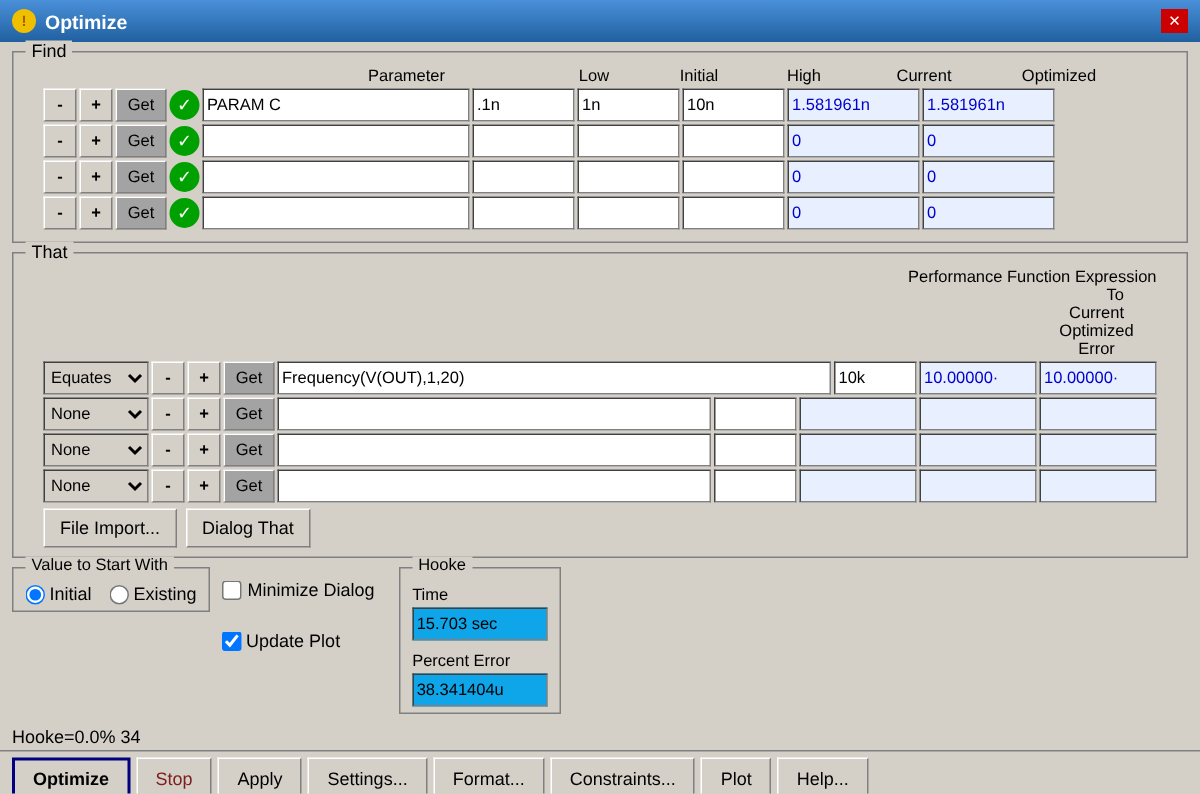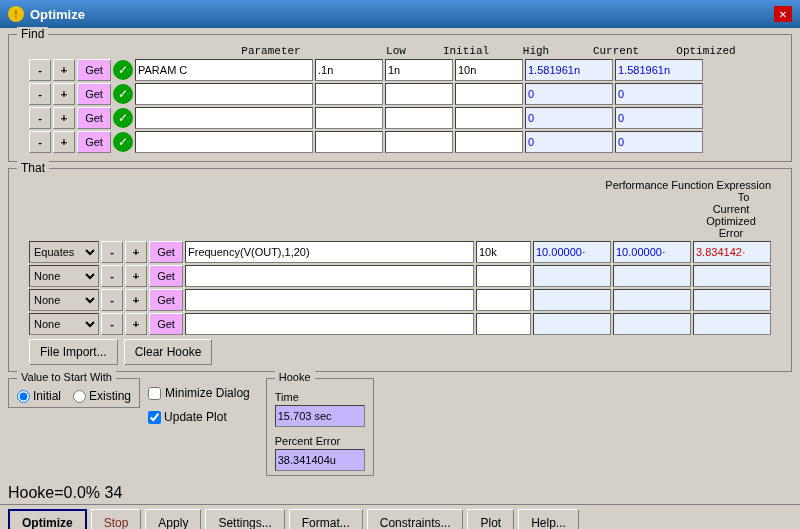--- a/index.html
+++ b/index.html
@@ -60,21 +60,21 @@
       background: #d4d0c8;
       padding: 0 4px;
       font-size: 12px;
     }
     .find-header {
       display: flex;
       margin-top: 6px;
       margin-bottom: 2px;
     }
     .find-header-spacer { width: 152px; flex-shrink: 0; }
-    .find-header-col { text-align: center; font-size: 11px; font-family: Liberation Mono, monospace; }
+    .find-header-col { text-align: center; font-size: 11px; }
     .param-col { width: 180px; }
     .low-col { width: 70px; }
     .initial-col { width: 70px; }
     .high-col { width: 70px; }
     .current-col { width: 90px; }
     .optimized-col { width: 90px; }
 
     .find-row {
       display: flex;
       align-items: center;
@@ -85,21 +85,21 @@
       width: 22px; height: 22px;
       background: #d4d0c8;
       border: 1px solid #808080;
       border-top-color: #fff; border-left-color: #fff;
       cursor: pointer;
       display: flex; align-items: center; justify-content: center;
       font-size: 11px; font-weight: bold;
     }
     .btn-get {
       width: 34px; height: 22px;
-      background: #f0abfc;
+      background: #a3a3a3;
       border: 1px solid #808080;
       border-top-color: #fff; border-left-color: #fff;
       cursor: pointer; font-size: 11px;
     }
     .check-icon {
       width: 20px; height: 20px;
       background: #00a000;
       border-radius: 50%;
       display: flex; align-items: center; justify-content: center;
       color: white; font-size: 12px;
@@ -226,29 +226,29 @@
     }
     .hooke-inner {
       display: flex; gap: 8px; margin-top: 8px; flex-direction: column;
     }
     .hooke-field { display: flex; flex-direction: column; gap: 2px; }
     .hooke-field label { font-size: 11px; }
     .hooke-value {
       width: 90px; height: 22px;
       border: 1px solid #808080;
       border-top-color: #404040; border-left-color: #404040;
-      background: #c4b5fd;
+      background: #0ea5e9;
       font-size: 11px; padding: 0 2px;
     }
 
     .minimize-row { display: flex; align-items: center; gap: 4px; margin-bottom: 4px; }
 
     .status-bar {
       padding: 2px 8px;
-      font-size: 16px;
+      font-size: 12px;
     }
     .bottom-buttons {
       display: flex; align-items: center; gap: 4px; padding: 4px 8px;
       border-top: 1px solid #808080;
       background: #d4d0c8;
     }
     .btn-action {
       height: 28px; padding: 0 12px;
       background: #d4d0c8;
       border: 1px solid #808080;
@@ -359,21 +359,20 @@
         <option>Equates</option>
         <option>None</option>
       </select>
       <button class="btn-small">-</button>
       <button class="btn-small">+</button>
       <button class="btn-get">Get</button>
       <input type="text" class="perf-func-input" style="width: 305px;" value="Frequency(V(OUT),1,20)">
       <input type="text" class="to-input" value="10k" style="">
       <input type="text" class="curr-optimized-input" style="width: 78px;" value="10.00000·">
       <input type="text" class="curr-optimized-input" style="width: 78px;" value="10.00000·">
-      <input type="text" class="err-input" style="width: 78px;" value="3.834142·">
     </div>
 
     <div class="that-row">
       <select class="dropdown">
         <option>None</option>
       </select>
       <button class="btn-small">-</button>
       <button class="btn-small">+</button>
       <button class="btn-get">Get</button>
       <input type="text" class="perf-func-input" style="width: 305px;" value="">
@@ -406,41 +405,41 @@
       <button class="btn-get">Get</button>
       <input type="text" class="perf-func-input" style="width: 305px;" value="">
       <input type="text" class="to-input" value="" style="">
       <input type="text" class="curr-optimized-input" style="width: 78px;" value="">
       <input type="text" class="curr-optimized-input" style="width: 78px;" value="">
       <input type="text" class="err-input" style="width: 78px;" value="">
     </div>
 
     <div class="that-buttons">
       <button class="btn-normal">File Import...</button>
-      <button class="btn-normal">Clear Hooke</button>
+      <button class="btn-normal">Dialog That</button>
     </div>
   </div>
 
   <div class="bottom-row">
 
     <div class="value-group">
       <span class="value-group-title">Value to Start With</span>
       <div class="radio-row">
         <label class="radio-label">
           <input type="radio" name="valueStart" checked="" style="">
           <span>Initial</span>
         </label>
         <label class="radio-label">
           <input type="radio" name="valueStart" style="">
           <span>Existing</span>
         </label>
       </div>
     </div>
 
-    <div style="display:flex;flex-direction:column;justify-content:center;gap:2px;margin-top:8px;">
+    <div style="display:flex;flex-direction:column;justify-content:center;gap:12px;margin-top:8px;">
       <div class="minimize-row">
         <input type="checkbox" style="">
         <span>Minimize Dialog</span>
       </div>
       <div class="checkbox-row">
         <input type="checkbox" checked="" style="">
         <span>Update Plot</span>
       </div>
     </div>
 

